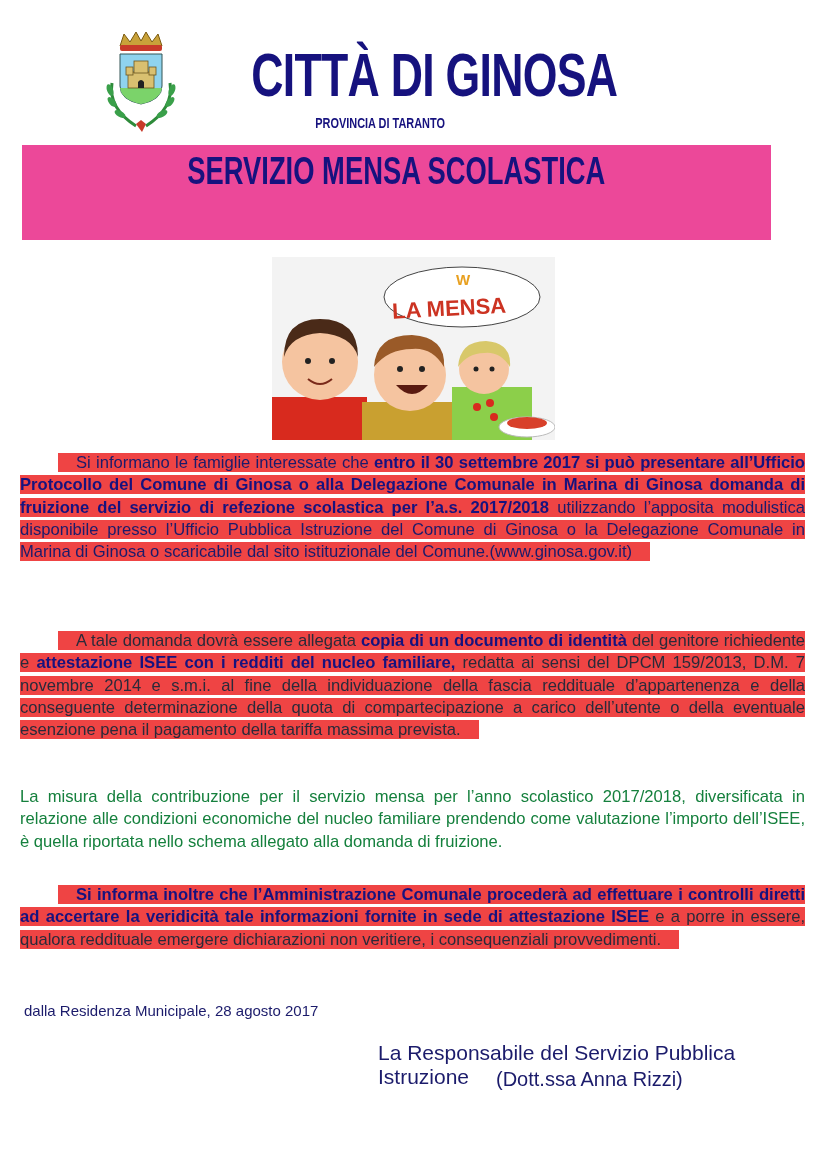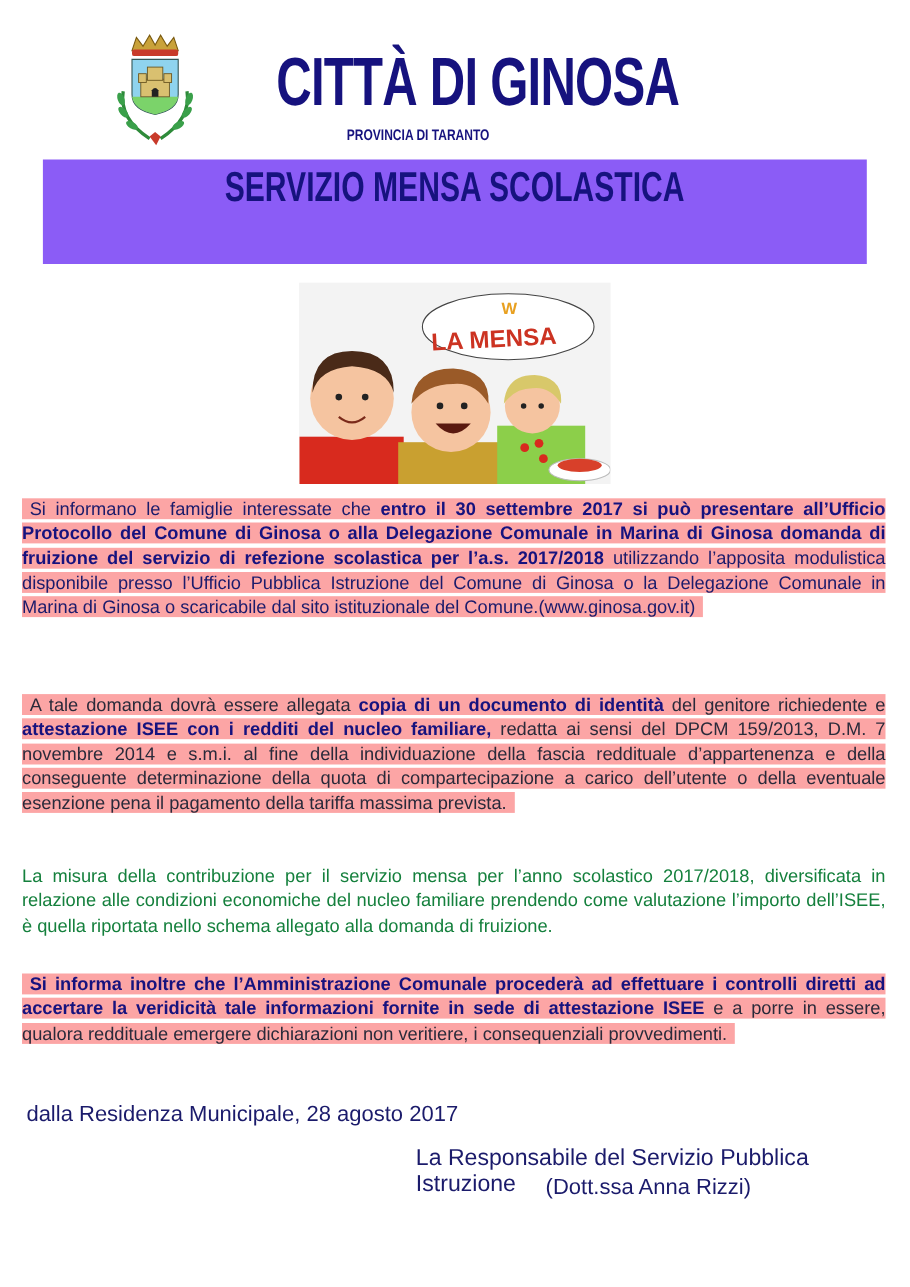--- a/index.html
+++ b/index.html
@@ -9,40 +9,40 @@
   .crest { position: absolute; left: 98px; top: 28px; width: 86px; height: 108px; }
 
   .title-wrap { position: absolute; left: 180px; top: 44px; width: 470px; text-align: center; }
   .title { display: inline-block; font-weight: bold; font-size: 62px; line-height: 62px;
            color: #16127e; letter-spacing: -1px; transform: scaleX(0.72); transform-origin: center;
            white-space: nowrap; }
   .subtitle-wrap { position: absolute; left: 280px; top: 114px; width: 200px; text-align: center; }
   .subtitle { display: inline-block; font-weight: bold; font-size: 14px; color: #16127e;
               transform: scaleX(0.78); white-space: nowrap; }
 
-  .band { position: absolute; left: 39px; top: 145px; width: 749px; height: 95px;
-          background: #8b5cf6; text-align: center; }
+  .band { position: absolute; left: 22px; top: 145px; width: 749px; height: 95px;
+          background: #ec4899; text-align: center; }
   .band-line { display: block; font-weight: bold; font-size: 38px; line-height: 44px;
                color: #16127e; }
   .band-line span { display: inline-block; transform: scaleX(0.72); white-space: nowrap; }
   .band-line.l1 { margin-top: 4px; }
 
   .illus { position: absolute; left: 272px; top: 257px; width: 283px; height: 183px;
            background: #f2f2f2; overflow: hidden; }
 
   .para { position: absolute; left: 20px; width: 785px; font-size: 16.6px; line-height: 22.3px;
           text-align: justify; color: #2a2a3a; }
   .para b { color: #16127e; }
-  .hl { background: #fca5a5; padding: 0 7px; }
+  .hl { background: #ef4444; padding: 0 18px; margin-left: 38px; }
   .p1 { top: 452px; color: #1b1b6b; }
   .p2 { top: 630px; }
   .p3 { top: 786px; color: #15803d; }
   .p4 { top: 884px; }
 
-  .date { position: absolute; left: 24px; top: 1002px; font-size: 20px; color: #1b1b6b; }
+  .date { position: absolute; left: 24px; top: 1002px; font-size: 15px; color: #1b1b6b; }
   .sig1 { position: absolute; left: 378px; top: 1041px; font-size: 21px; color: #1b1b6b; }
   .sig2 { position: absolute; left: 496px; top: 1068px; font-size: 20px; color: #1b1b6b; }
 </style>
 </head>
 <body>
 
 <div class="crest">
   <svg width="86" height="108" viewBox="0 0 86 108">
 
     <path d="M22 18 L26 6 L32 14 L38 4 L43 13 L48 4 L54 14 L60 6 L64 18 Z" fill="#c9a23a" stroke="#7a5a10" stroke-width="1"></path>

